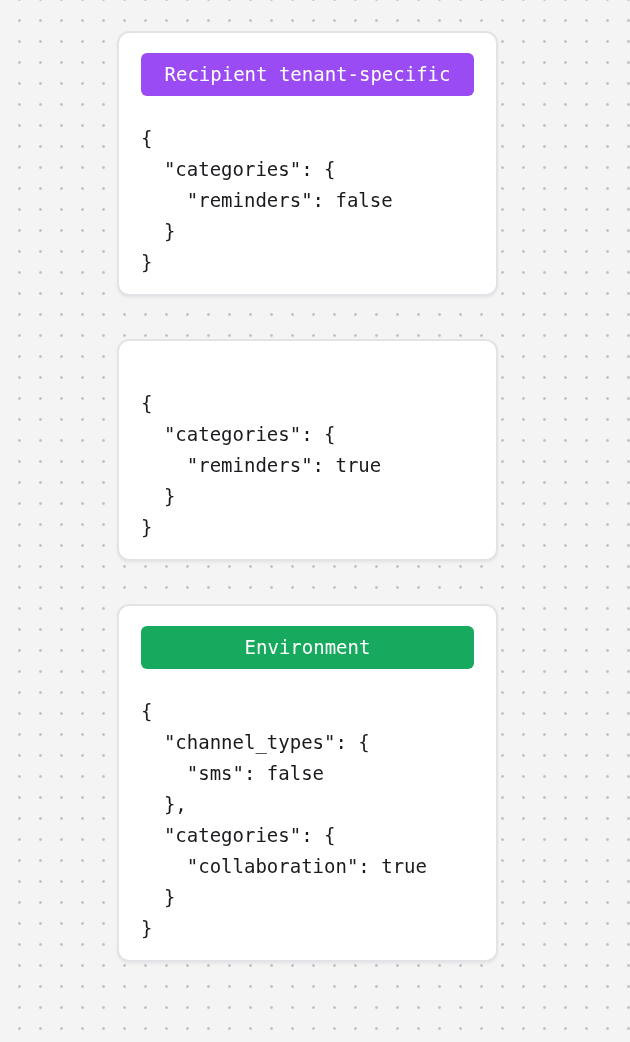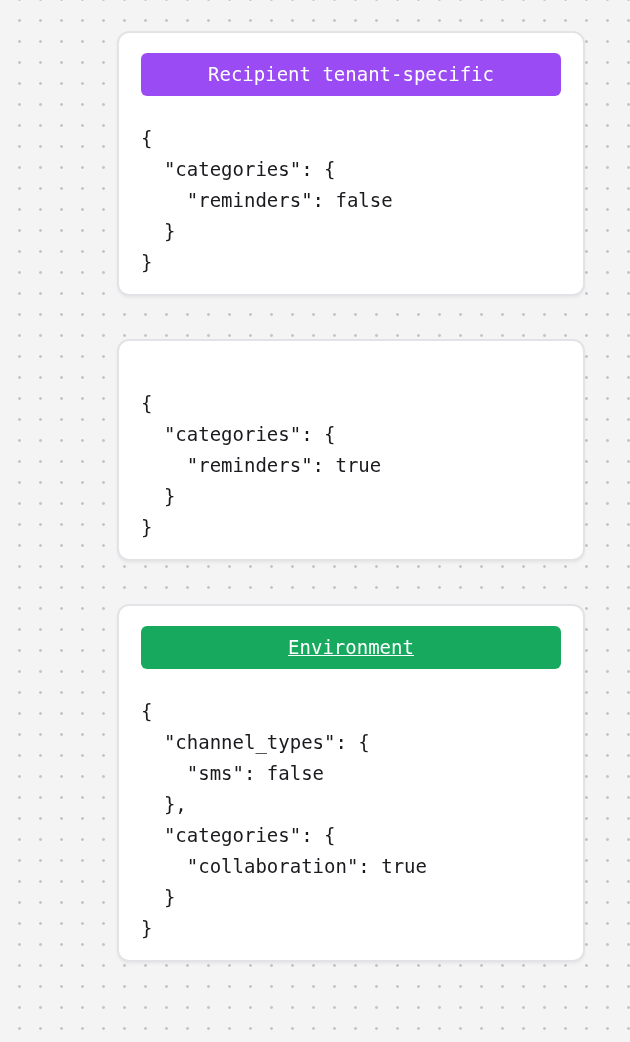--- a/index.html
+++ b/index.html
@@ -21,21 +21,21 @@
   .stack {
     position: absolute;
     left: 117px;
     top: 31px;
     width: 396px;
     display: flex;
     flex-direction: column;
   }
 
   .card {
-    width: 468px;
+    width: 381px;
     background: #ffffff;
     border: 2px solid #e3e3e7;
     border-radius: 12px;
     box-shadow: 0 2px 3px rgba(0,0,0,0.05);
     padding: 20px 22px 16px 22px;
   }
 
   .card + .card { margin-top: 43px; }
 
   .badge {
@@ -76,21 +76,21 @@
 
   <section class="card">
     <pre class="code">{
   "categories": {
     "reminders": true
   }
 }</pre>
   </section>
 
   <section class="card">
-    <div class="badge" style="background-color: rgb(23, 170, 94); text-decoration: underline;">Environment</div>
+    <div class="badge" style="background-color: rgb(23, 170, 94);">Environment</div>
     <pre class="code">{
   "channel_types": {
     "sms": false
   },
   "categories": {
     "collaboration": true
   }
 }</pre>
   </section>
 

